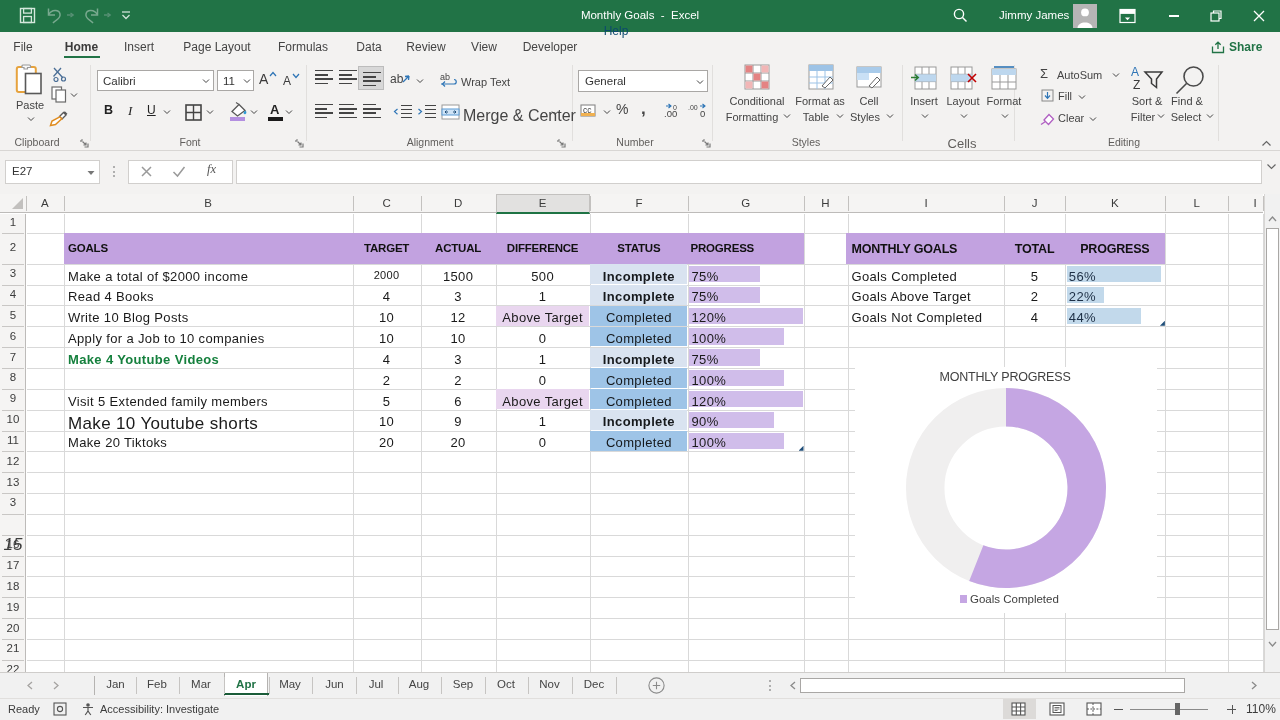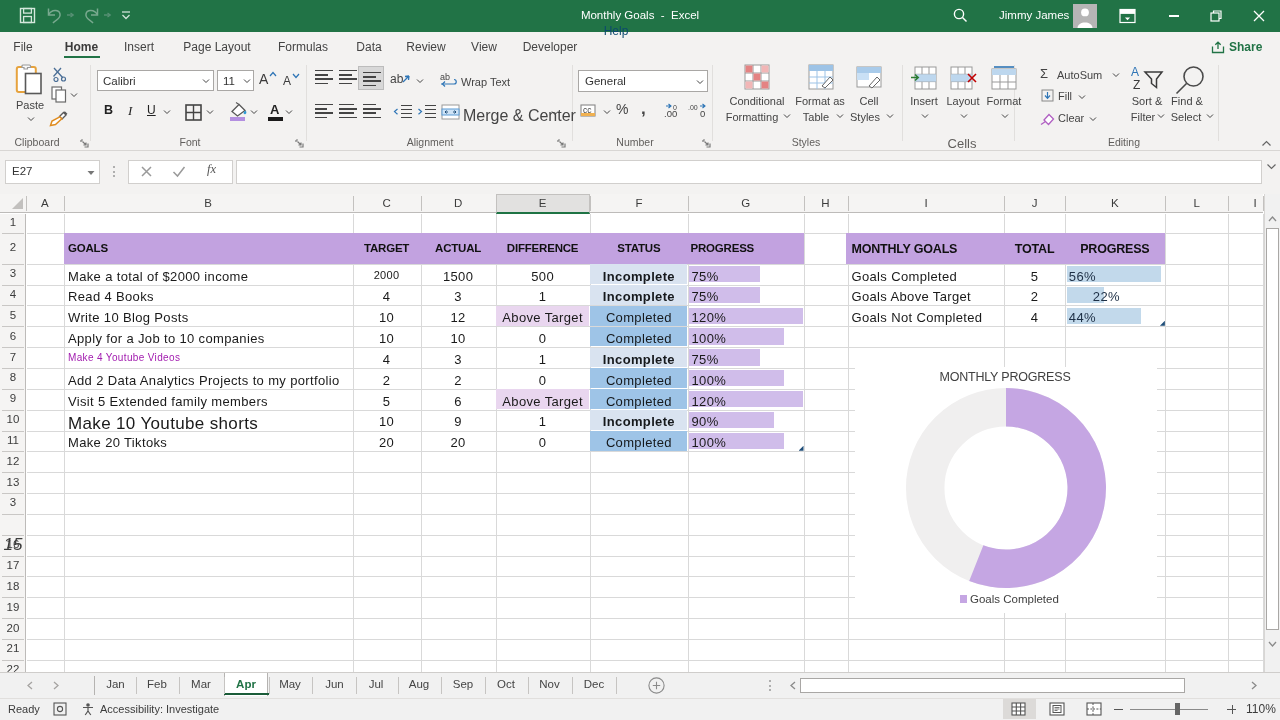--- a/index.html
+++ b/index.html
@@ -530,29 +530,28 @@
 <div class="abs" style="left:688.5px;top:307.6px;width:114.5px;height:16.4px;background:#d0bdea;"></div>
 <div class="abs tt" style="left:691.5px;top:310.2px;font-size:13.0px;color:#1a1a1a;font-weight:normal;letter-spacing:0.35px;">120%</div>
 <div class="abs tt" style="left:68.0px;top:331.1px;font-size:13.0px;color:#1a1a1a;font-weight:normal;letter-spacing:0.35px;">Apply for a Job to 10 companies</div>
 <div class="abs tt" style="left:386.6px;transform:translateX(-50%);top:331.1px;font-size:13.0px;color:#1a1a1a;font-weight:normal;letter-spacing:0.35px;">10</div>
 <div class="abs tt" style="left:458.1px;transform:translateX(-50%);top:331.1px;font-size:13.0px;color:#1a1a1a;font-weight:normal;letter-spacing:0.35px;">10</div>
 <div class="abs tt" style="left:542.6px;transform:translateX(-50%);top:331.1px;font-size:13.0px;color:#1a1a1a;font-weight:normal;letter-spacing:0.35px;">0</div>
 <div class="abs" style="left:590.2px;top:326.7px;width:97.3px;height:19.8px;background:#9ec4e7;"></div>
 <div class="abs tt" style="left:638.9px;transform:translateX(-50%);top:331.1px;font-size:13.0px;color:#16191c;font-weight:normal;letter-spacing:0.35px;">Completed</div>
 <div class="abs" style="left:688.5px;top:328.4px;width:95.4px;height:16.4px;background:#d0bdea;"></div>
 <div class="abs tt" style="left:691.5px;top:331.1px;font-size:13.0px;color:#1a1a1a;font-weight:normal;letter-spacing:0.35px;">100%</div>
-<div class="abs tt" style="left:68.0px;top:351.9px;font-size:10px;color:#a21caf;font-weight:normal;letter-spacing:0.35px;">Make 4 Youtube Videos</div>
+<div class="abs tt" style="left:68.0px;top:351.9px;font-size:13.0px;color:#15803d;font-weight:bold;letter-spacing:0.35px;">Make 4 Youtube Videos</div>
 <div class="abs tt" style="left:386.6px;transform:translateX(-50%);top:351.9px;font-size:13.0px;color:#1a1a1a;font-weight:normal;letter-spacing:0.35px;">4</div>
 <div class="abs tt" style="left:458.1px;transform:translateX(-50%);top:351.9px;font-size:13.0px;color:#1a1a1a;font-weight:normal;letter-spacing:0.35px;">3</div>
 <div class="abs tt" style="left:542.6px;transform:translateX(-50%);top:351.9px;font-size:13.0px;color:#1a1a1a;font-weight:normal;letter-spacing:0.35px;">1</div>
 <div class="abs" style="left:590.2px;top:347.6px;width:97.3px;height:19.8px;background:#d9e3f0;"></div>
 <div class="abs tt" style="left:638.9px;transform:translateX(-50%);top:351.9px;font-size:13.0px;color:#16191c;font-weight:bold;letter-spacing:0.35px;">Incomplete</div>
 <div class="abs" style="left:688.5px;top:349.3px;width:71.6px;height:16.4px;background:#d0bdea;"></div>
 <div class="abs tt" style="left:691.5px;top:351.9px;font-size:13.0px;color:#1a1a1a;font-weight:normal;letter-spacing:0.35px;">75%</div>
-<div class="abs tt" style="left:68.0px;top:372.7px;font-size:13.0px;color:#1a1a1a;font-weight:normal;letter-spacing:0.35px;">Add 2 Data Analytics Projects to my portfolio</div>
 <div class="abs tt" style="left:386.6px;transform:translateX(-50%);top:372.7px;font-size:13.0px;color:#1a1a1a;font-weight:normal;letter-spacing:0.35px;">2</div>
 <div class="abs tt" style="left:458.1px;transform:translateX(-50%);top:372.7px;font-size:13.0px;color:#1a1a1a;font-weight:normal;letter-spacing:0.35px;">2</div>
 <div class="abs tt" style="left:542.6px;transform:translateX(-50%);top:372.7px;font-size:13.0px;color:#1a1a1a;font-weight:normal;letter-spacing:0.35px;">0</div>
 <div class="abs" style="left:590.2px;top:368.4px;width:97.3px;height:19.8px;background:#9ec4e7;"></div>
 <div class="abs tt" style="left:638.9px;transform:translateX(-50%);top:372.7px;font-size:13.0px;color:#16191c;font-weight:normal;letter-spacing:0.35px;">Completed</div>
 <div class="abs" style="left:688.5px;top:370.1px;width:95.4px;height:16.4px;background:#d0bdea;"></div>
 <div class="abs tt" style="left:691.5px;top:372.7px;font-size:13.0px;color:#1a1a1a;font-weight:normal;letter-spacing:0.35px;">100%</div>
 <div class="abs tt" style="left:68.0px;top:393.6px;font-size:13.0px;color:#1a1a1a;font-weight:normal;letter-spacing:0.35px;">Visit 5 Extended family members</div>
 <div class="abs tt" style="left:386.6px;transform:translateX(-50%);top:393.6px;font-size:13.0px;color:#1a1a1a;font-weight:normal;letter-spacing:0.35px;">5</div>
 <div class="abs tt" style="left:458.1px;transform:translateX(-50%);top:393.6px;font-size:13.0px;color:#1a1a1a;font-weight:normal;letter-spacing:0.35px;">6</div>
@@ -583,21 +582,21 @@
 <div class="abs tt" style="left:851.5px;top:241.5px;font-size:12.5px;color:#111;font-weight:bold;letter-spacing:-0.2px;">MONTHLY GOALS</div>
 <div class="abs tt" style="left:1034.6px;transform:translateX(-50%);top:241.5px;font-size:12.5px;color:#111;font-weight:bold;letter-spacing:-0.2px;">TOTAL</div>
 <div class="abs tt" style="left:1114.8px;transform:translateX(-50%);top:241.5px;font-size:12.5px;color:#111;font-weight:bold;letter-spacing:-0.2px;">PROGRESS</div>
 <div class="abs tt" style="left:851.5px;top:268.5px;font-size:13.0px;color:#1a1a1a;font-weight:normal;letter-spacing:0.35px;">Goals Completed</div>
 <div class="abs tt" style="left:1034.6px;transform:translateX(-50%);top:268.5px;font-size:13.0px;color:#1a1a1a;font-weight:normal;letter-spacing:0.35px;">5</div>
 <div class="abs" style="left:1067.3px;top:265.9px;width:94.0px;height:16.4px;background:#c2d9eb;"></div>
 <div class="abs tt" style="left:1068.8px;top:268.5px;font-size:13.0px;color:#1d2f45;font-weight:normal;letter-spacing:0.35px;">56%</div>
 <div class="abs tt" style="left:851.5px;top:289.4px;font-size:13.0px;color:#1a1a1a;font-weight:normal;letter-spacing:0.35px;">Goals Above Target</div>
 <div class="abs tt" style="left:1034.6px;transform:translateX(-50%);top:289.4px;font-size:13.0px;color:#1a1a1a;font-weight:normal;letter-spacing:0.35px;">2</div>
 <div class="abs" style="left:1067.3px;top:286.7px;width:36.9px;height:16.4px;background:#c2d9eb;"></div>
-<div class="abs tt" style="left:1068.8px;top:289.4px;font-size:13.0px;color:#1d2f45;font-weight:normal;letter-spacing:0.35px;margin-left:24px;">22%</div>
+<div class="abs tt" style="left:1068.8px;top:289.4px;font-size:13.0px;color:#1d2f45;font-weight:normal;letter-spacing:0.35px;">22%</div>
 <div class="abs tt" style="left:851.5px;top:310.2px;font-size:13.0px;color:#1a1a1a;font-weight:normal;letter-spacing:0.35px;">Goals Not Completed</div>
 <div class="abs tt" style="left:1034.6px;transform:translateX(-50%);top:310.2px;font-size:13.0px;color:#1a1a1a;font-weight:normal;letter-spacing:0.35px;">4</div>
 <div class="abs" style="left:1067.3px;top:307.6px;width:73.9px;height:16.4px;background:#c2d9eb;"></div>
 <div class="abs tt" style="left:1068.8px;top:310.2px;font-size:13.0px;color:#1d2f45;font-weight:normal;letter-spacing:0.35px;">44%</div>
 <div class="abs" style="left:1159.9px;top:320.7px;width:5px;height:5px;background:#1f4e79;clip-path:polygon(100% 0,100% 100%,0 100%);"></div>
 <div class="abs" style="left:855px;top:367px;width:302px;height:246px;background:#fff;"></div>
 <div class="abs tt" style="left:1005.0px;transform:translateX(-50%);top:369.5px;font-size:12.5px;color:#404040;font-weight:normal;letter-spacing:-0.2px;">MONTHLY PROGRESS</div>
 <svg class="abs" style="left:905.3px;top:387.3px" width="202" height="202" viewBox="0 0 202 202">
 <circle cx="101" cy="101" r="80.8" fill="none" stroke="#f0efef" stroke-width="38.5"></circle>
 <path d="M101 1.0 A 100.00 100.00 0 1 1 64.19 193.98 L 78.36 158.18 A 61.50 61.50 0 1 0 101 39.5 Z" fill="#c5a6e3"></path>

